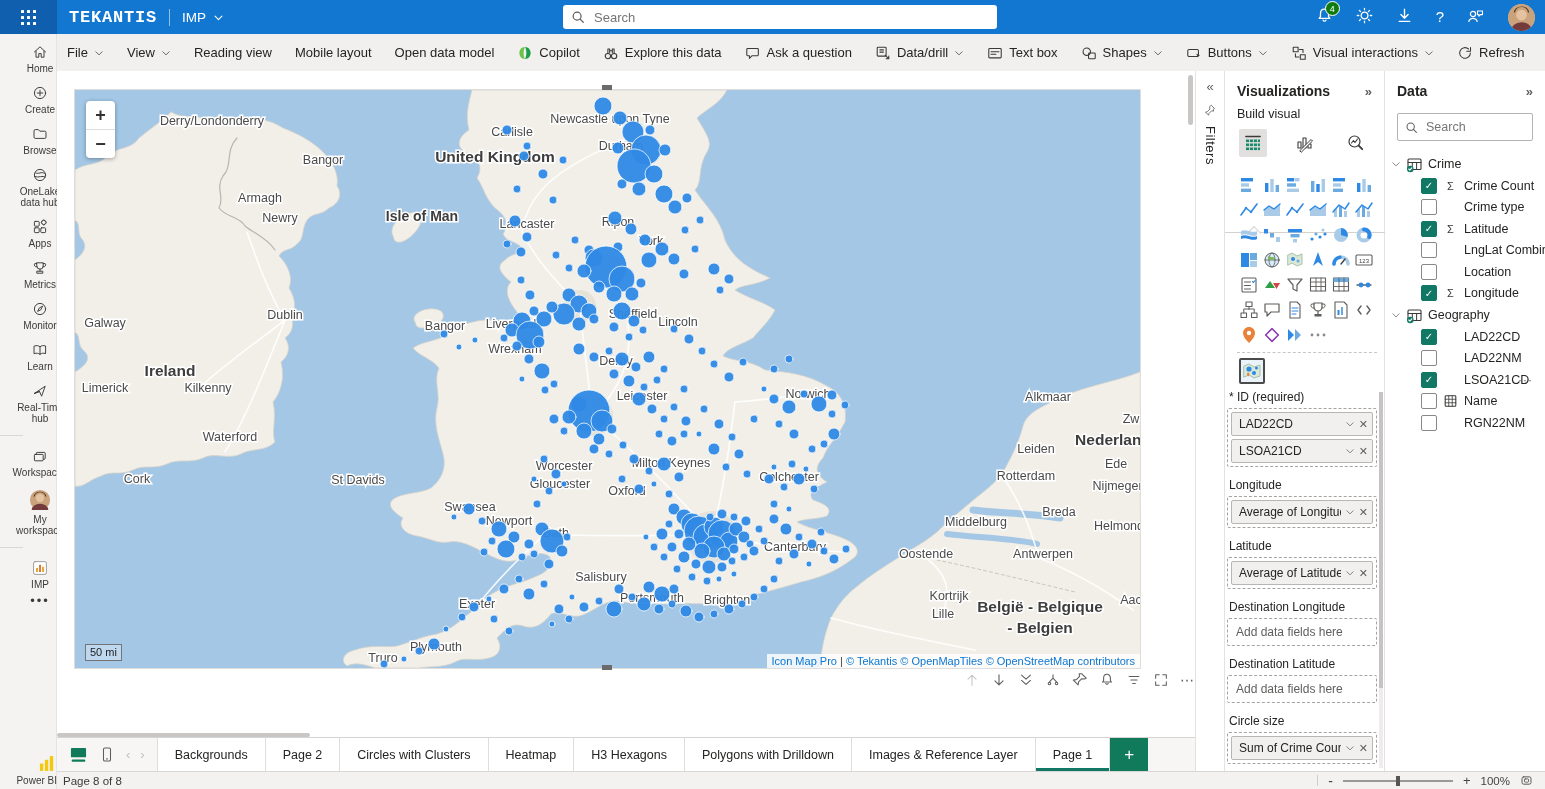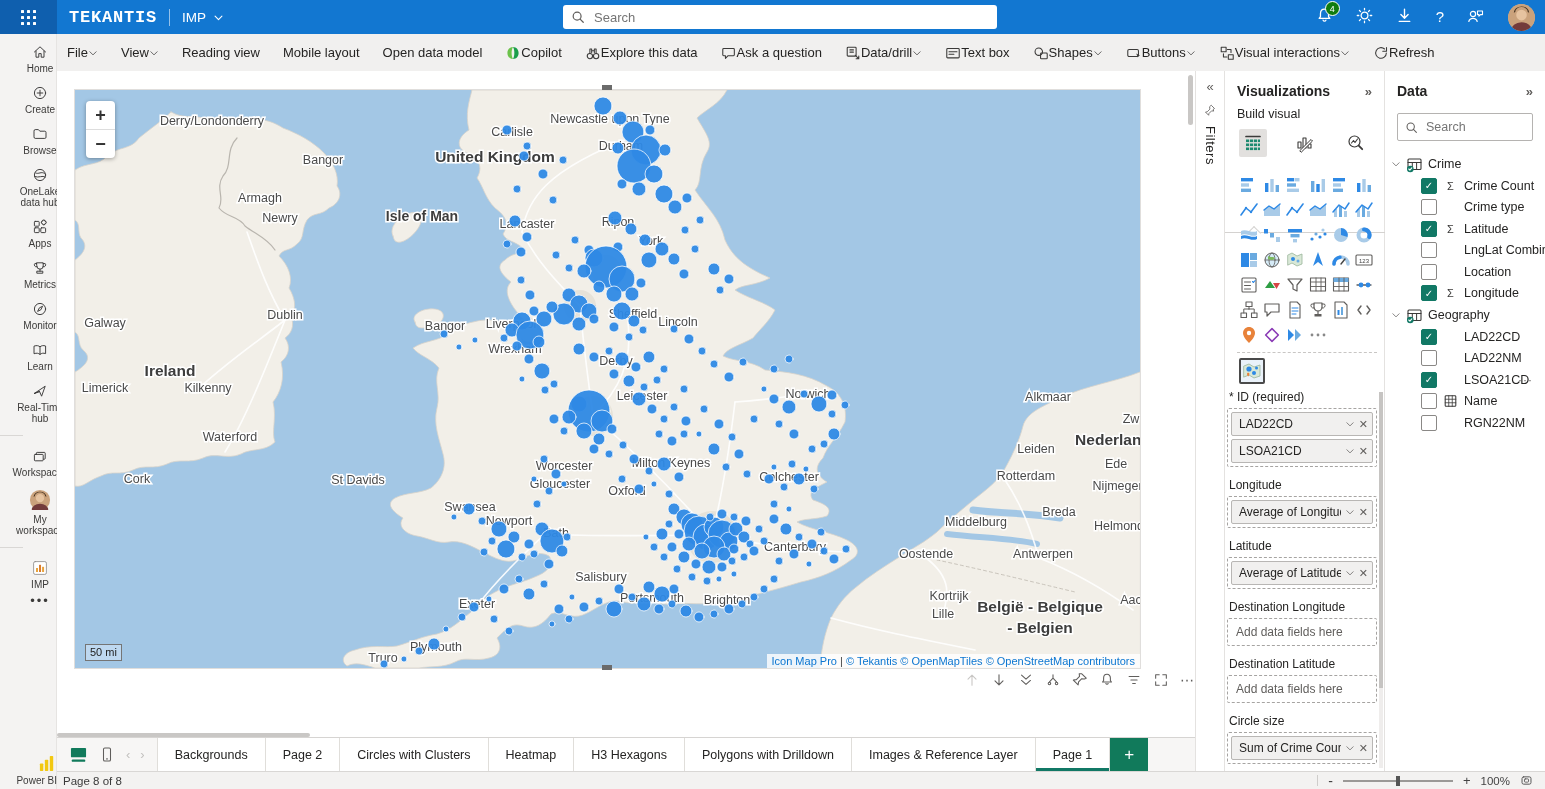--- a/index.html
+++ b/index.html
@@ -19,21 +19,21 @@
   .ws-name{font-size:13.5px;display:flex;align-items:center;gap:7px;}
   .searchbox{position:absolute;left:563px;top:5px;width:418px;height:24px;background:#fff;border-radius:3px;display:flex;align-items:center;padding:0 8px;gap:7px;color:#605e5c;}
   .searchbox input{border:none;outline:none;flex:1;font-size:13px;font-family:inherit;color:#252423;background:transparent;}
   .tb-right{position:absolute;right:10px;top:0;height:34px;display:flex;align-items:center;gap:23px;}
   .tb-icon{position:relative;color:#fff;cursor:pointer;}
   .badge{position:absolute;top:-6px;right:-7px;background:#107c10;border:1px solid #fff;color:#fff;border-radius:50%;width:13px;height:13px;font-size:9px;display:flex;align-items:center;justify-content:center;}
   .avatar{width:27px;height:27px;border-radius:50%;overflow:hidden;background:#d8b28a;}
 
   
   .ribbon{position:absolute;left:57px;top:34px;width:1488px;height:37px;background:#f1f0ef;border-bottom:1px solid #e3e1df;display:flex;align-items:center;gap:23px;padding-left:10px;overflow:hidden;white-space:nowrap;}
-  .rb-item{display:flex;align-items:center;color:#252423;cursor:pointer;flex:none;}
+  .rb-item{display:flex;align-items:center;gap:6px;color:#252423;cursor:pointer;flex:none;}
   .rb-item .ic{color:#3b3a39;}
   .rb-chev{color:#605e5c;}
 
   
   .nav{position:absolute;left:0;top:34px;width:57px;height:755px;background:#f4f3f2;border-right:1px solid #e6e4e2;display:flex;flex-direction:column;align-items:center;padding-top:10px;box-sizing:border-box;}
   .nav-item{display:flex;flex-direction:column;align-items:center;gap:3px;margin-bottom:11px;cursor:pointer;color:#3b3a39;padding-left:24px;}
   .nav-item .lbl{font-size:10px;line-height:11px;text-align:center;white-space:pre-line;color:#3b3a39;}
   .nav-div{width:34px;height:1px;background:#d9d7d5;margin:2px 0 12px 0;}
   .nav-bottom{position:absolute;bottom:3px;left:0;width:57px;display:flex;flex-direction:column;align-items:flex-end;gap:2px;font-size:10px;color:#3b3a39;}
 

